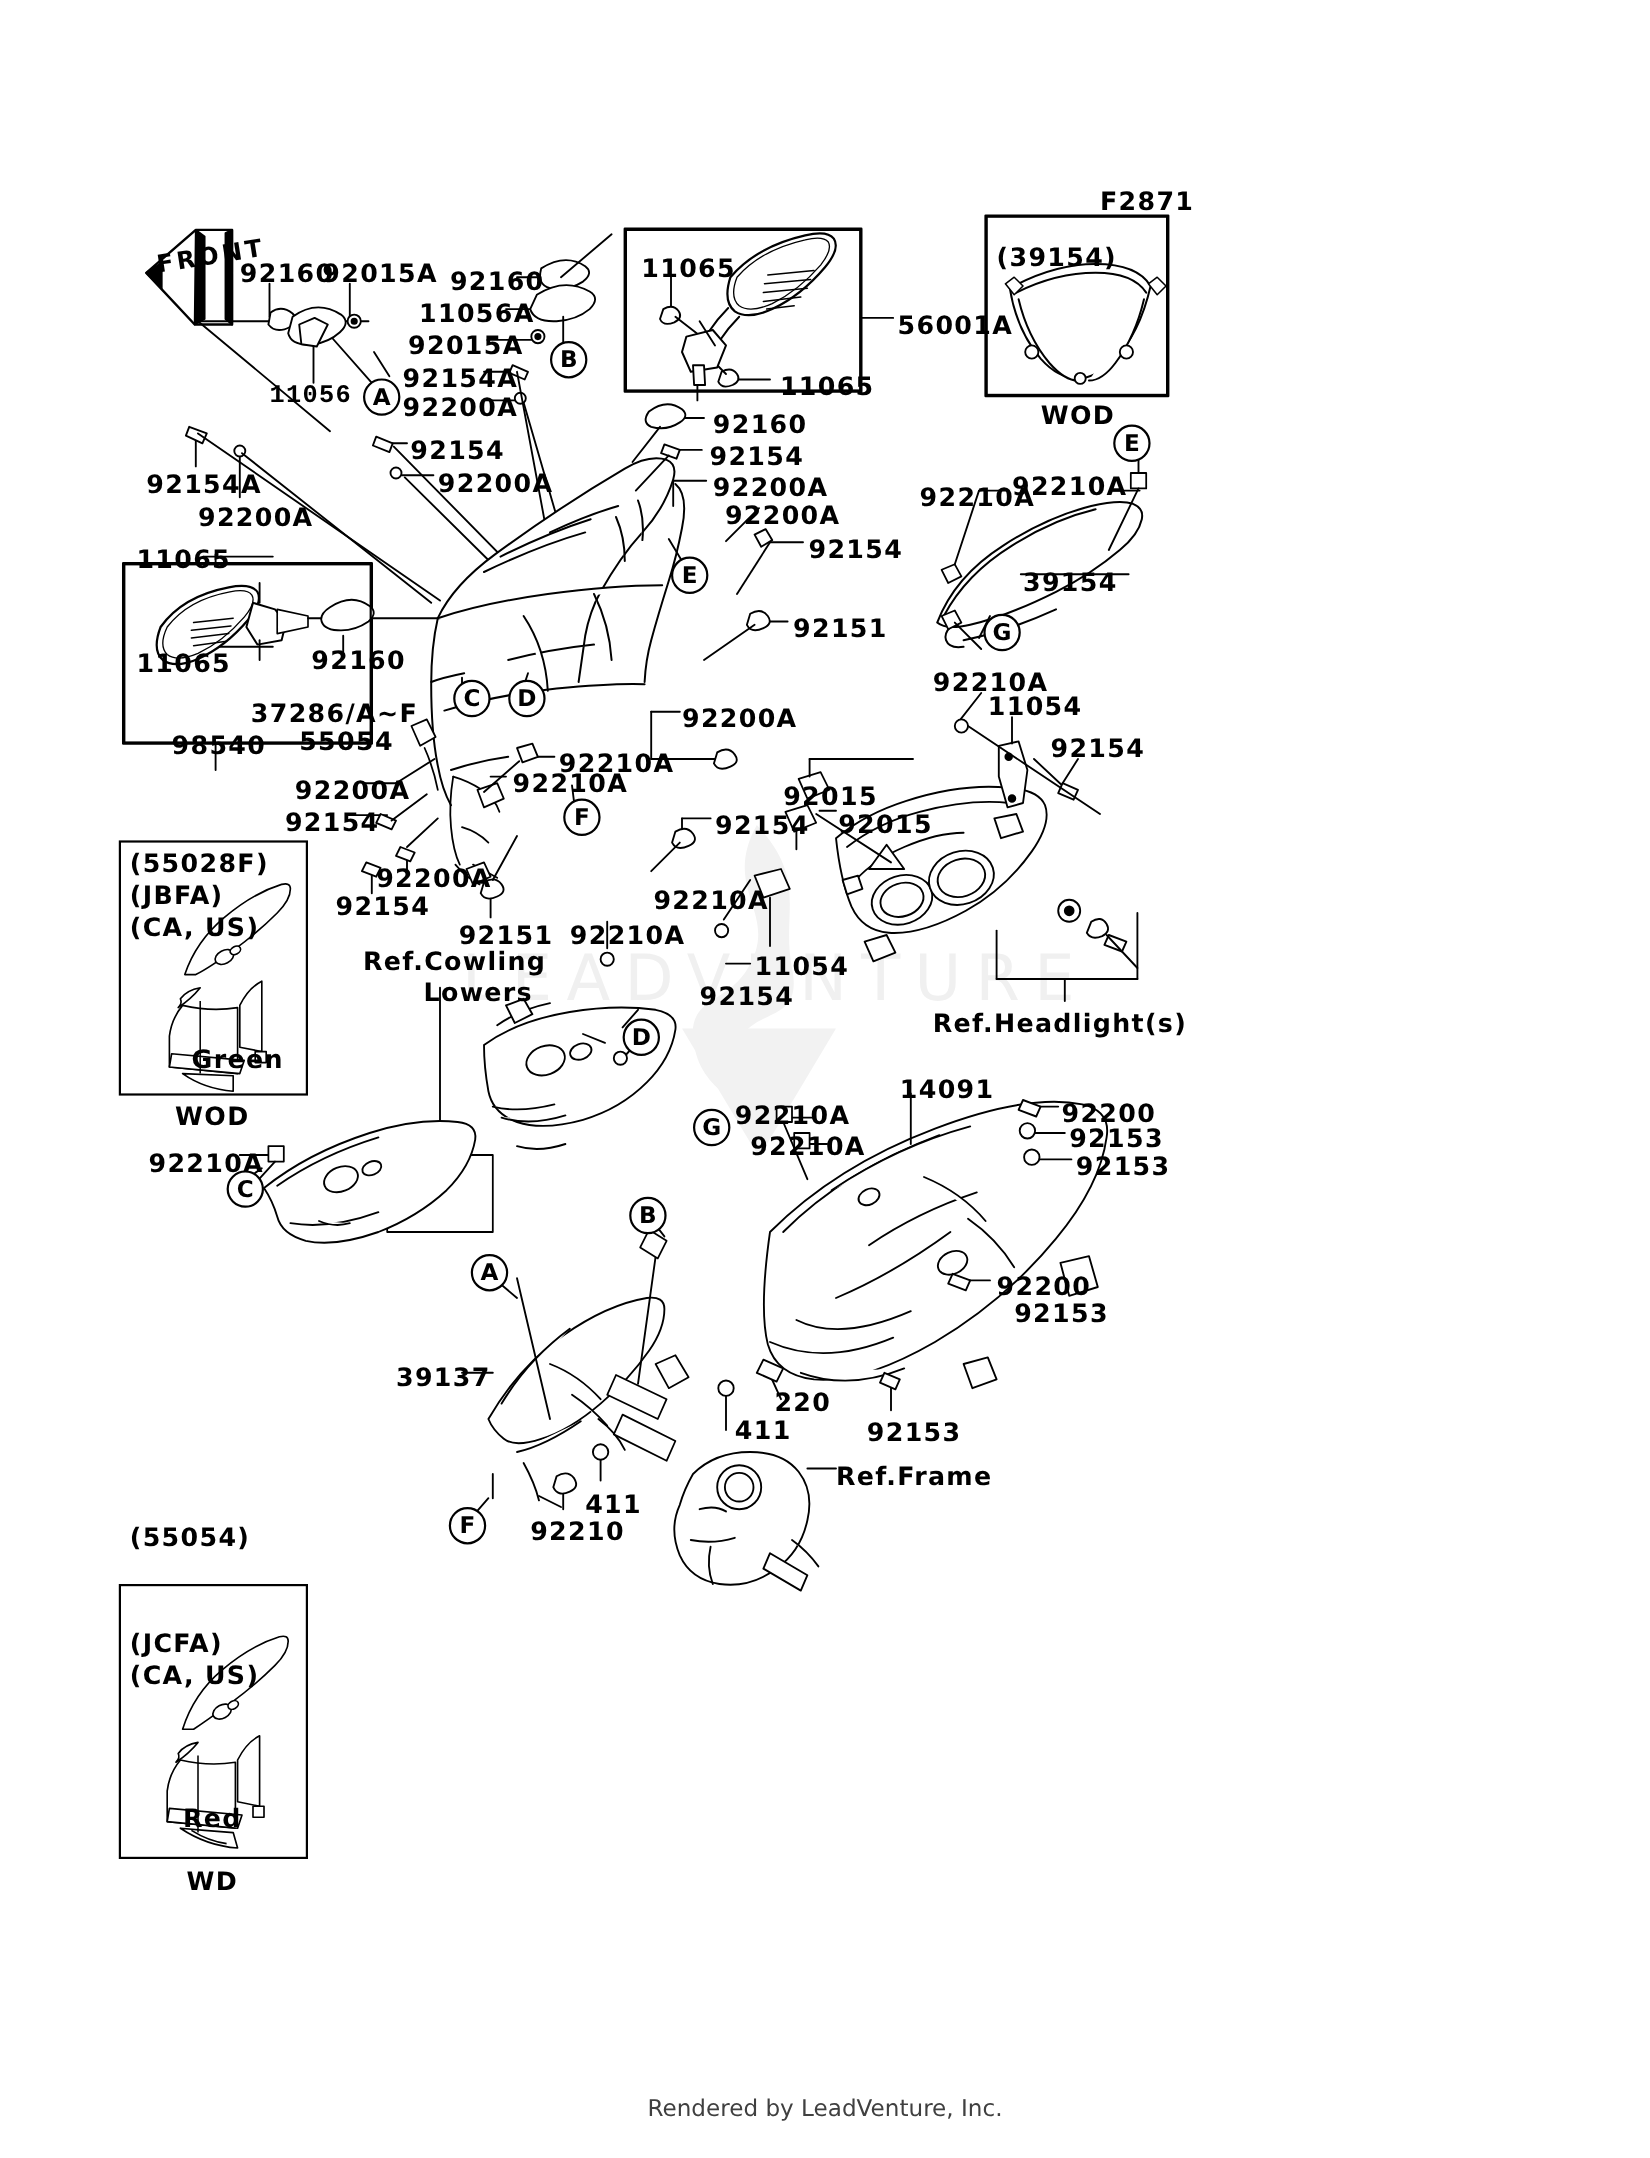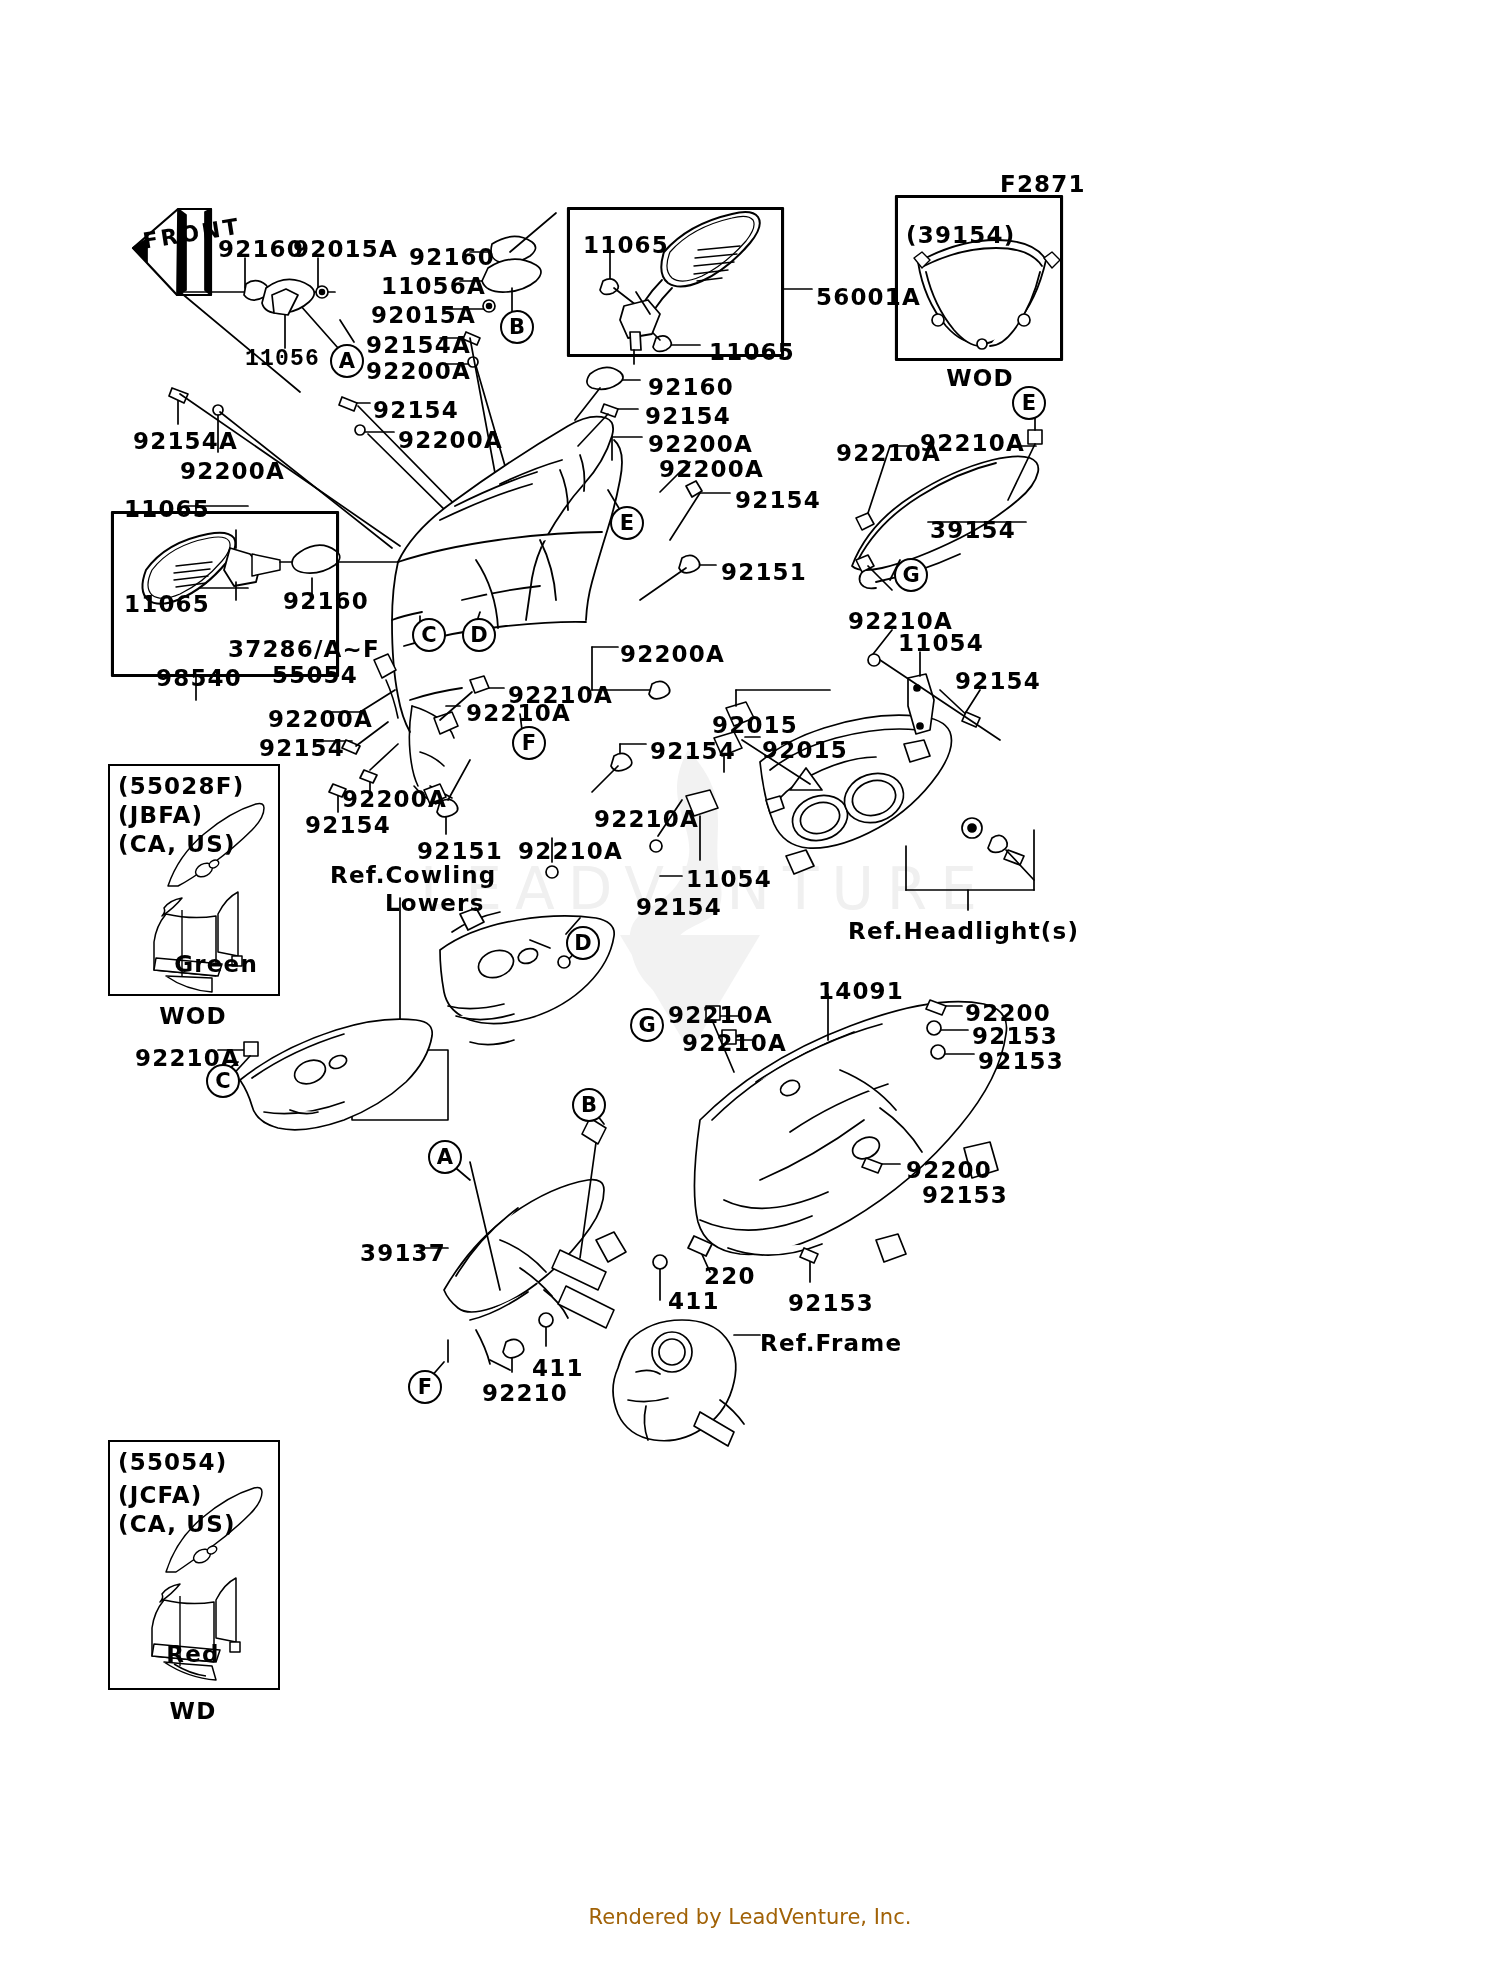--- a/index.html
+++ b/index.html
@@ -48,21 +48,21 @@
     position:absolute;
     color:#f0f0f0;
     font-family:"DejaVu Sans","Liberation Sans",sans-serif;
     font-size:58px;letter-spacing:13px;font-weight:400;
     user-select:none;
   }
 
   #footer{
     position:absolute;left:0;top:1905px;width:1500px;text-align:center;
     font-family:"DejaVu Sans","Liberation Sans",sans-serif;
-    font-size:21px;color:#a16207;
+    font-size:21px;color:#404040;
   }
 </style>
 </head>
 <body>
 
 <div id="sheet">
 
   <div class="wmark" style="left:420px;top:855px;">LEADVENTURE</div>
   <svg style="position:absolute;left:560px;top:740px;width:260px;height:320px;" viewBox="0 0 260 320">
     <path d="M128 10 C 95 70, 150 90, 120 140 C 100 175, 60 165, 72 215 C 82 258, 130 270, 130 270 C 130 270, 90 240, 112 205 C 130 175, 170 190, 160 140 C 150 90, 175 60, 128 10 Z" fill="#f2f2f2"></path>
@@ -485,21 +485,21 @@
   <div class="boxlbl" style="left:1000px;top:170px;">F2871</div>
   <div class="boxlbl" style="left:906px;top:206px;margin-top:15px;">(39154)</div>
   <div class="boxlbl c" style="left:930px;top:364px;width:100px;text-align:center;">WOD</div>
 
   <div class="boxlbl" style="left:118px;top:772px;">(55028F)</div>
   <div class="boxlbl" style="left:118px;top:801px;">(JBFA)</div>
   <div class="boxlbl" style="left:118px;top:830px;">(CA, US)</div>
   <div class="boxlbl c" style="left:128px;top:950px;width:130px;text-align:right;">Green</div>
   <div class="boxlbl c" style="left:128px;top:1002px;width:130px;text-align:center;">WOD</div>
 
-  <div class="boxlbl" style="left:118px;top:1448px;">(55054)</div>
+  <div class="boxlbl" style="left:118px;top:1384px;">(55054)</div>
   <div class="boxlbl" style="left:118px;top:1481px;">(JCFA)</div>
   <div class="boxlbl" style="left:118px;top:1510px;">(CA, US)</div>
   <div class="boxlbl c" style="left:128px;top:1640px;width:130px;text-align:center;">Red</div>
   <div class="boxlbl c" style="left:128px;top:1697px;width:130px;text-align:center;">WD</div>
 
   <div class="lbl" style="left:141px;top:229px;font-size:22px;letter-spacing:3px;transform:rotate(-9deg);transform-origin:left top;">FRONT</div>
 
   <div class="circ" style="left:330px;top:344px;">A</div>
   <div class="circ" style="left:500px;top:310px;">B</div>
   <div class="circ" style="left:610px;top:506px;">E</div>

